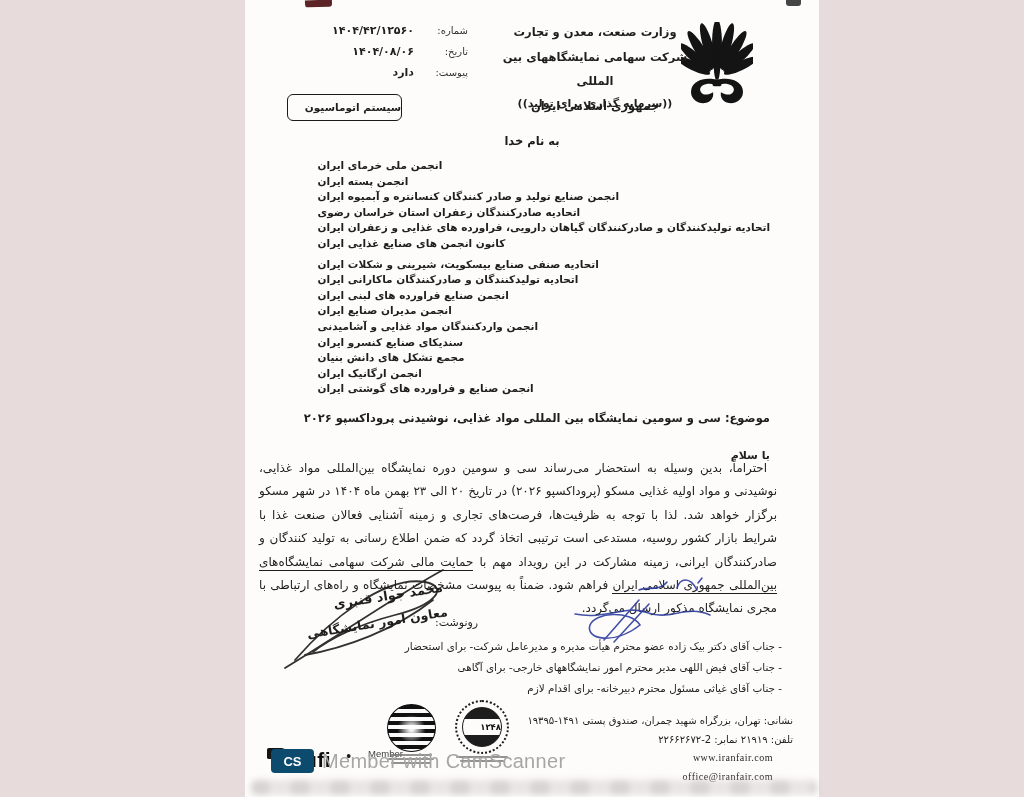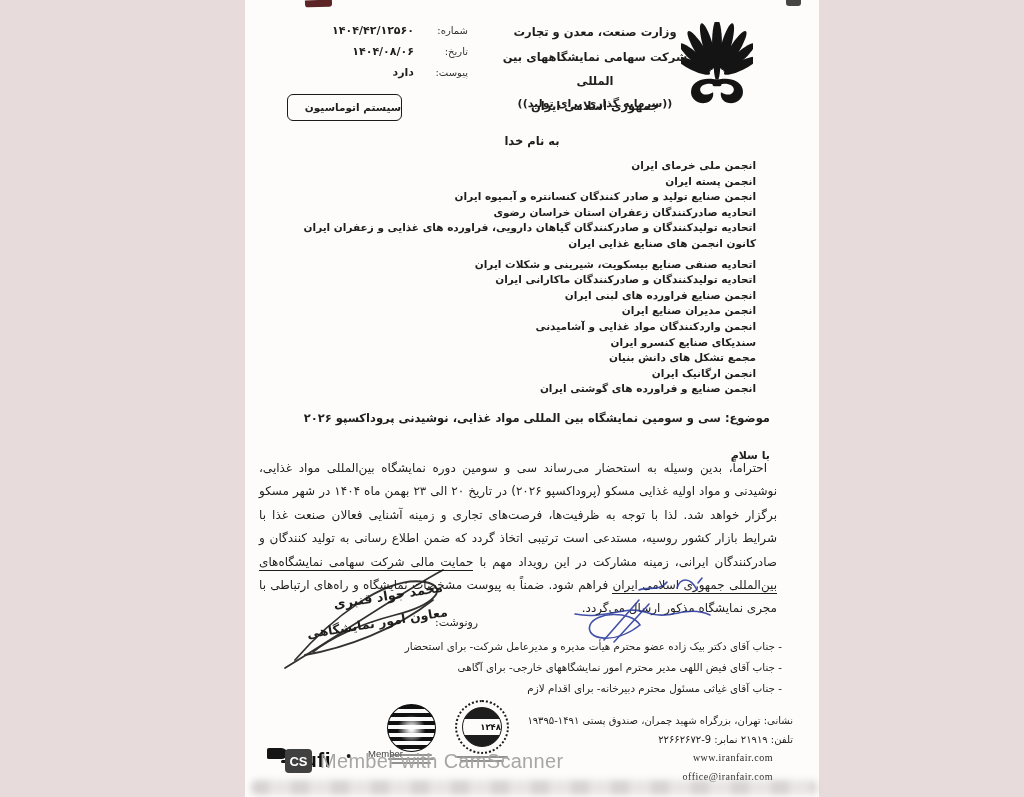--- a/index.html
+++ b/index.html
@@ -15,21 +15,21 @@
   .org{left:250px;top:20px;width:200px;text-align:center;font-weight:bold;font-size:11.5px;line-height:24.5px;}
   .slogan{left:250px;top:97px;width:200px;text-align:center;font-weight:bold;font-size:11px;}
   .meta{top:24px;right:351px;width:215px;font-size:10px;}
   .meta-row{display:flex;align-items:baseline;margin-bottom:8px;}
   .meta-row .lbl{width:46px;color:#333;}
   .meta-row .val{font-weight:bold;font-size:11px;margin-right:8px;letter-spacing:.3px;}
   .auto-box{right:417px;top:94px;width:113px;height:25px;border:1.6px solid #1a1a1a;border-radius:6px;
             font-weight:bold;font-size:10.5px;line-height:25px;}
   .bismillah{top:134px;left:0;width:100%;text-align:center;font-weight:bold;font-size:11.5px;}
   
-  .recipients{top:158px;right:63px;text-align:right;font-weight:bold;font-size:10.5px;line-height:15.6px;white-space:nowrap;}
+  .recipients{top:158px;right:49px;text-align:left;font-weight:bold;font-size:10.5px;line-height:15.6px;white-space:nowrap;}
   .recipients .grp2{margin-top:5px;}
   .subject{top:411px;right:49px;font-weight:bold;font-size:11.5px;white-space:nowrap;}
   .salutation{top:449px;right:49px;font-weight:600;font-size:11px;}
   .body-par{top:457px;right:42px;left:14px;font-size:12px;line-height:23.4px;text-align:justify;text-indent:10px;}
   .u{border-bottom:1px solid #1e1e1e;padding-bottom:1px;}
   
   .sig-scribble{left:30px;top:560px;}
   .sig-text{left:55px;top:588px;width:180px;transform:rotate(-9deg);font-weight:bold;text-align:center;}
   .sig-name{font-size:13px;}
   .sig-title{font-size:12.5px;letter-spacing:.5px;margin:10px 30px 0 0;}
@@ -50,22 +50,22 @@
   .globe{width:47px;height:46px;margin:0 auto;border-radius:50%;border:1.5px solid #0d0d0d;
          background:radial-gradient(circle at 50% 52%, rgba(255,255,255,.95) 0 6%, rgba(255,255,255,0) 42%),
                     repeating-linear-gradient(180deg,#101010 0 4px,#fafafa 4px 8px);}
   .cap-bar{height:2px;background:#777;opacity:.8;margin:2px auto;border-radius:1px;}
   .stamp-wrap{left:206px;top:700px;width:62px;text-align:center;direction:ltr;}
   .stamp{width:50px;height:50px;margin:0 auto;border-radius:50%;border:2px dotted #1a1a1a;display:flex;align-items:center;justify-content:center;}
   .stamp-inner{width:38px;height:38px;border-radius:50%;border:1px solid #1a1a1a;display:flex;align-items:center;justify-content:flex-end;
                background:linear-gradient(180deg,#1d1d1d 0 11px,transparent 11px 27px,#1d1d1d 27px);}
   .stamp-year{font-size:8.5px;font-weight:bold;color:#111;}
   .watermark{left:26px;top:749px;direction:ltr;display:flex;align-items:center;gap:8px;font-family:"Liberation Sans",sans-serif;}
-  .cs-badge{width:27px;height:24px;background:#404040;color:#fff;font-weight:bold;font-size:13px;border-radius:4px;
-            display:flex;align-items:center;justify-content:center;margin-left:14px;}
+  .cs-badge{width:43px;height:24px;background:#0c4a6e;color:#fff;font-weight:bold;font-size:13px;border-radius:4px;
+            display:flex;align-items:center;justify-content:center;}
   .wm-text{font-size:20px;color:#a6a6a6;letter-spacing:.3px;}
   .blur-strip{left:6px;right:2px;top:780px;height:15px;opacity:.55;filter:blur(3px);border-radius:6px;
               background:repeating-linear-gradient(90deg,#b9b2b2 0 18px,#d8d2d2 18px 40px);}
 </style>
 </head>
 <body>
 
 <div class="canvas">
   <div class="page">
 
@@ -168,21 +168,21 @@
 
     <div class="abs cc-label">رونوشت:</div>
     <div class="abs cc-list">
       <div>- جناب آقای دکتر بیک زاده عضو محترم هیأت مدیره و مدیرعامل شرکت- برای استحضار</div>
       <div>- جناب آقای فیض اللهی مدیر محترم امور نمایشگاههای خارجی- برای آگاهی</div>
       <div>- جناب آقای غیاثی مسئول محترم دبیرخانه- برای اقدام لازم</div>
     </div>
 
     <div class="abs footer-right">
       <div>نشانی: تهران، بزرگراه شهید چمران، صندوق پستی ۱۴۹۱-۱۹۳۹۵</div>
-      <div>تلفن: ۲۱۹۱۹    نمابر: 9-۲۲۶۶۲۶۷۲</div>
+      <div>تلفن: ۲۱۹۱۹    نمابر: 2-۲۲۶۶۲۶۷۲</div>
       <div class="shift"><span class="latin">www.iranfair.com</span></div>
       <div class="shift"><span class="latin">office@iranfair.com</span></div>
     </div>
 
     <div class="abs ufi">
       <span class="ufi-flag"></span>
       <span class="ufi-word">ufi</span>
       <span class="ufi-dot">•</span>
       <span class="ufi-member">Member</span>
     </div>

